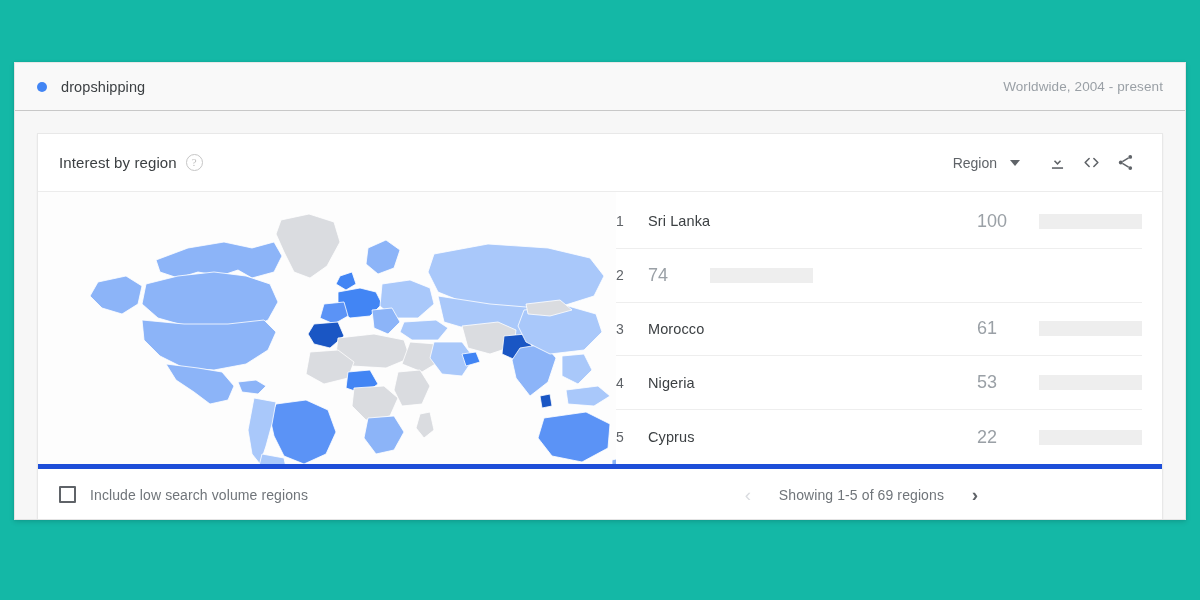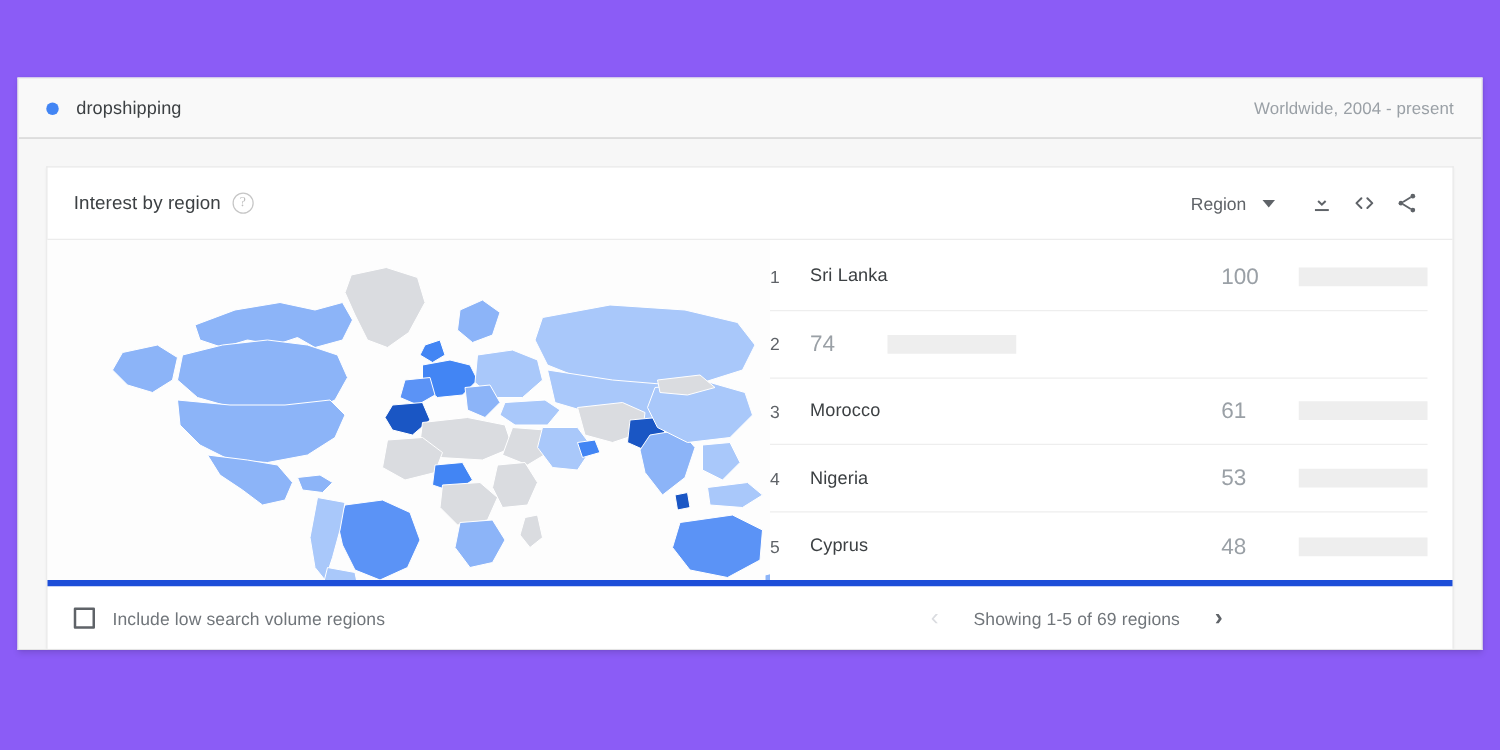--- a/index.html
+++ b/index.html
@@ -9,21 +9,21 @@
     height: 600px;
     background: #ffffff;
     font-family: "Liberation Sans", sans-serif;
     overflow: hidden;
   }
 
   #stage {
     position: relative;
     width: 1200px;
     height: 600px;
-    background: #8b5cf6;
+    background: #14b8a6;
   }
 
   
   .outer-frame {
     position: absolute;
     left: 14px;
     top: 62px;
     width: 1172px;
     height: 458px;
     background: #ffffff;
@@ -452,21 +452,21 @@
               <span class="region-name">Nigeria</span>
               <span class="region-value">53</span>
               <span class="bar-track" style="background: rgb(238, 238, 238);">
                 <span class="bar-fill" style="width: 53%; background: rgb(66, 133, 244);"></span>
               </span>
             </div>
 
             <div class="region-row">
               <span class="rank">5</span>
               <span class="region-name">Cyprus</span>
-              <span class="region-value">48</span>
+              <span class="region-value">22</span>
               <span class="bar-track" style="background: rgb(238, 238, 238);">
                 <span class="bar-fill" style="width: 48%; background: rgb(66, 133, 244);"></span>
               </span>
             </div>
 
           </div>
         </div>
 
         <div class="card-footer">
           <div class="checkbox-wrap">

